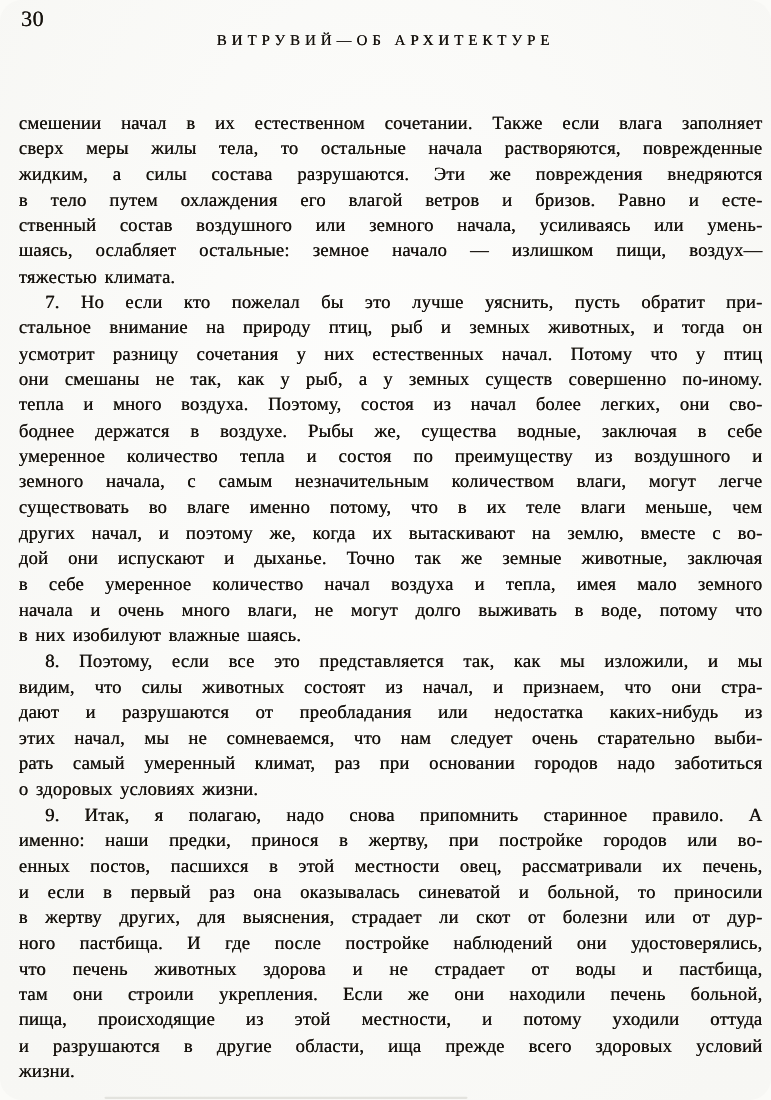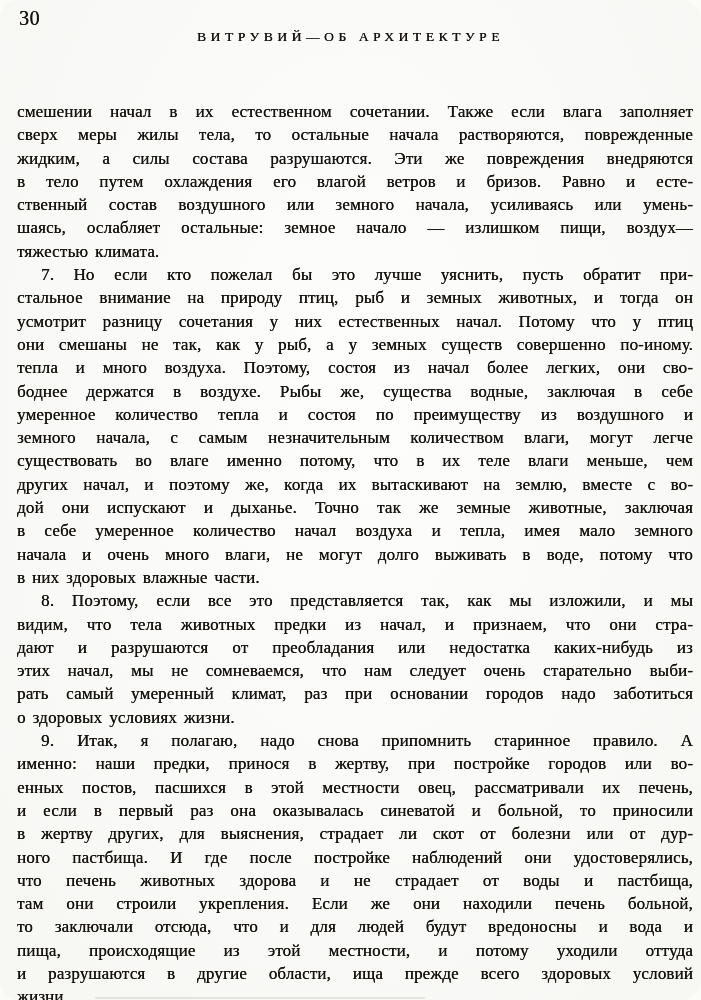--- a/index.html
+++ b/index.html
@@ -97,35 +97,34 @@
       <div class="line">они смешаны не так, как у рыб, а у земных существ совершенно по-иному.</div>
       <div class="line">тепла и много воздуха. Поэтому, состоя из начал более легких, они сво-</div>
       <div class="line">боднее держатся в воздухе. Рыбы же, существа водные, заключая в себе</div>
       <div class="line">умеренное количество тепла и состоя по преимуществу из воздушного и</div>
       <div class="line">земного начала, с самым незначительным количеством влаги, могут легче</div>
       <div class="line">существовать во влаге именно потому, что в их теле влаги меньше, чем</div>
       <div class="line">других начал, и поэтому же, когда их вытаскивают на землю, вместе с во-</div>
       <div class="line">дой они испускают и дыханье. Точно так же земные животные, заключая</div>
       <div class="line">в себе умеренное количество начал воздуха и тепла, имея мало земного</div>
       <div class="line">начала и очень много влаги, не могут долго выживать в воде, потому что</div>
-      <div class="line para-last">в них здоровых влажные части.</div>
+      <div class="line para-last">в них изобилуют влажные шаясь.</div>
       <div class="line para-first">8. Поэтому, если все это представляется так, как мы изложили, и мы</div>
-      <div class="line">видим, что тела животных предки из начал, и признаем, что они стра-</div>
+      <div class="line">видим, что силы животных состоят из начал, и признаем, что они стра-</div>
       <div class="line">дают и разрушаются от преобладания или недостатка каких-нибудь из</div>
       <div class="line">этих начал, мы не сомневаемся, что нам следует очень старательно выби-</div>
       <div class="line">рать самый умеренный климат, раз при основании городов надо заботиться</div>
       <div class="line para-last">о здоровых условиях жизни.</div>
       <div class="line para-first">9. Итак, я полагаю, надо снова припомнить старинное правило. А</div>
       <div class="line">именно: наши предки, принося в жертву, при постройке городов или во-</div>
       <div class="line">енных постов, пасшихся в этой местности овец, рассматривали их печень,</div>
       <div class="line">и если в первый раз она оказывалась синеватой и больной, то приносили</div>
       <div class="line">в жертву других, для выяснения, страдает ли скот от болезни или от дур-</div>
       <div class="line">ного пастбища. И где после постройке наблюдений они удостоверялись,</div>
       <div class="line">что печень животных здорова и не страдает от воды и пастбища,</div>
       <div class="line">там они строили укрепления. Если же они находили печень больной,</div>
-      <div class="line">то заключали отсюда, что и для людей будут вредоносны и вода и</div>
       <div class="line">пища, происходящие из этой местности, и потому уходили оттуда</div>
       <div class="line">и разрушаются в другие области, ища прежде всего здоровых условий</div>
       <div class="line para-last">жизни.</div>
     </main>
 
   <div class="bottom-smudge"></div>
 </div>
 
 </body></html>

